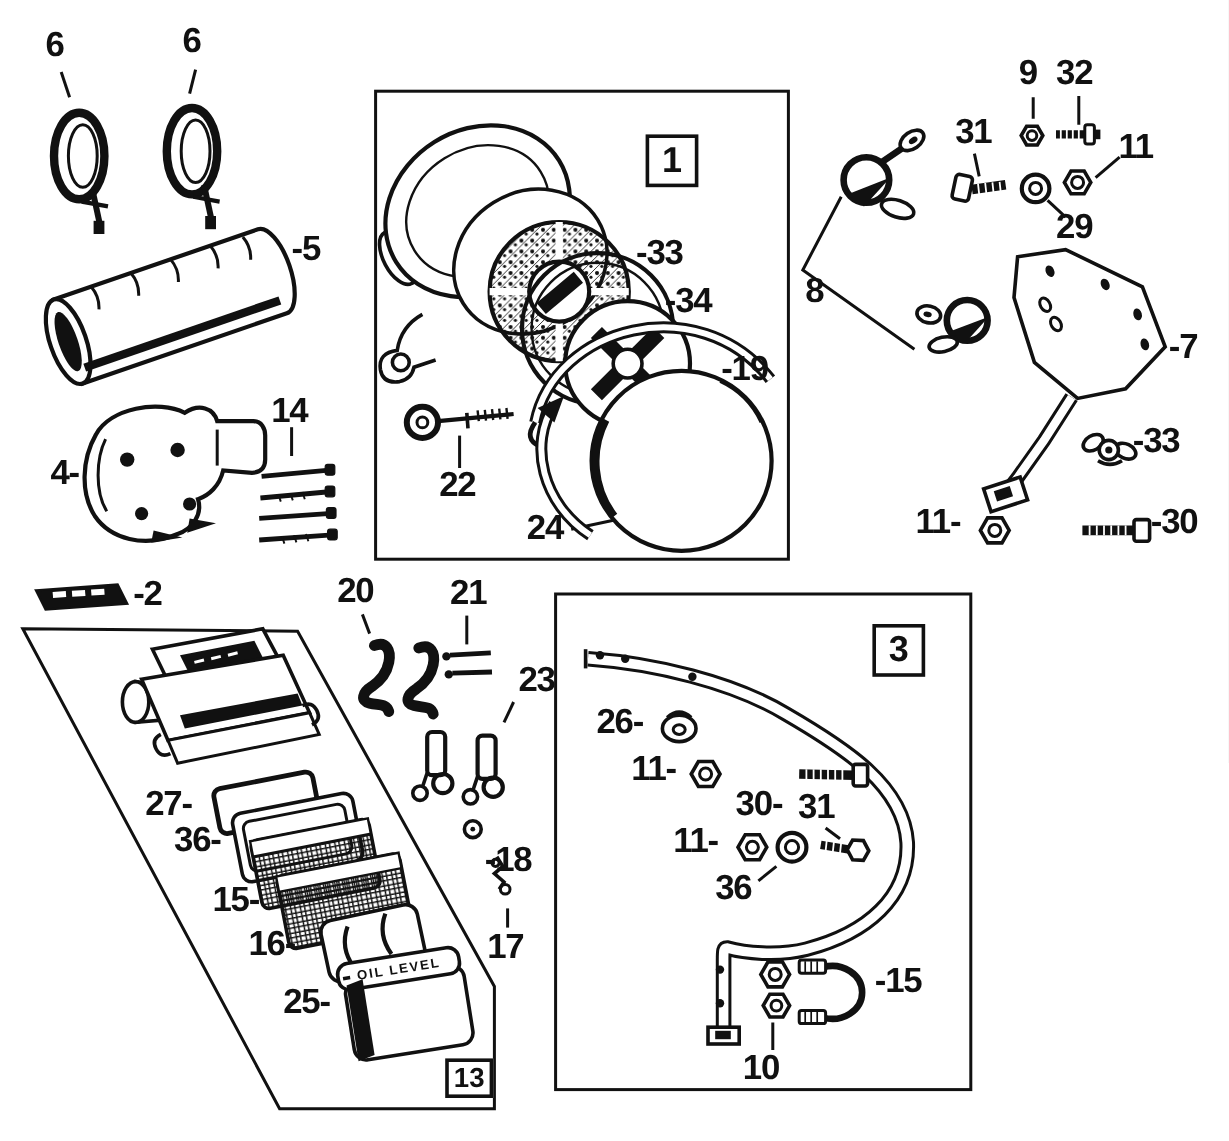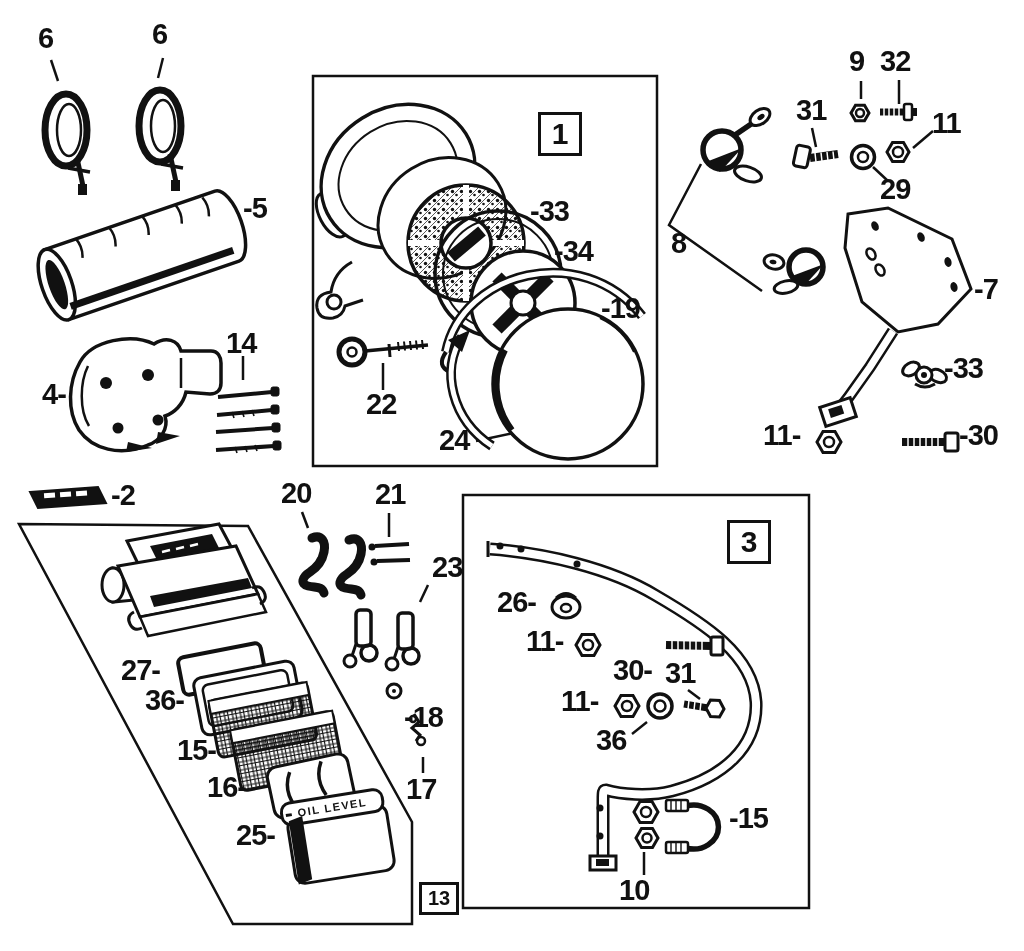--- a/index.html
+++ b/index.html
@@ -10,21 +10,21 @@
   .stage svg{position:absolute;left:0;top:0;}
   .callout{
     position:absolute;font-weight:700;font-size:29px;color:#111;
     letter-spacing:-1px;white-space:nowrap;line-height:1;
   }
   .boxnum{
     position:absolute;border:3px solid #111;background:#fff;color:#111;
     font-weight:700;display:flex;align-items:center;justify-content:center;
   }
   .boxnum.big{width:38px;height:38px;font-size:30px;}
-  .boxnum.small{width:34px;height:27px;font-size:20px;margin-left:48px;}
+  .boxnum.small{width:34px;height:27px;font-size:23px;}
 </style>
 </head>
 <body>
 
 <div class="stage">
 
 <svg width="1024" height="951" viewBox="0 0 1024 951">
   <defs>
     <pattern id="speck" width="9" height="9" patternUnits="userSpaceOnUse">
       <circle cx="2.5" cy="2.5" r="1.7" fill="#111"></circle>

